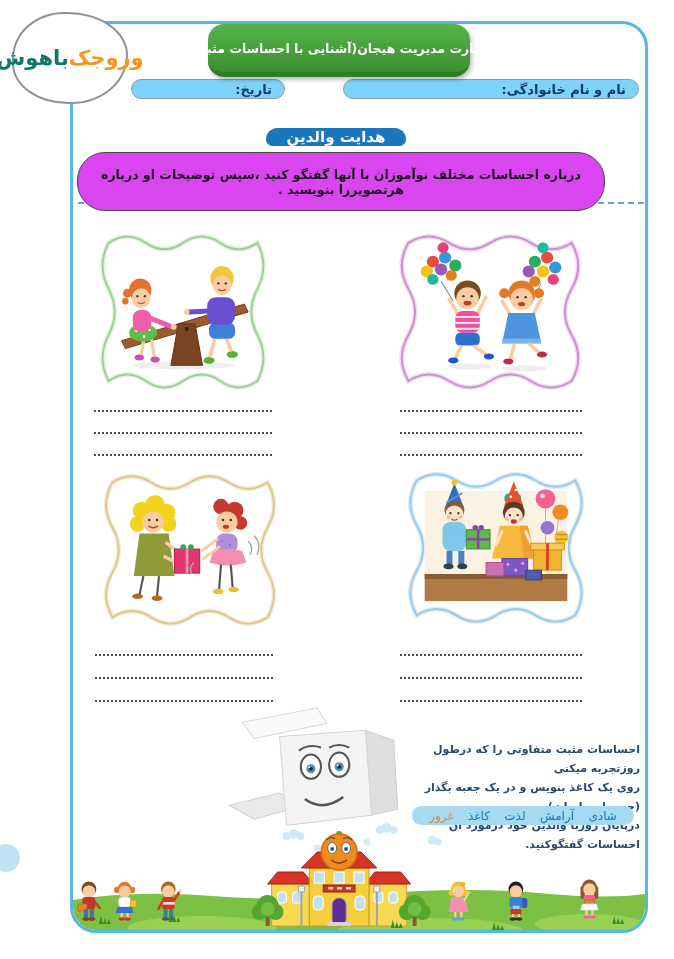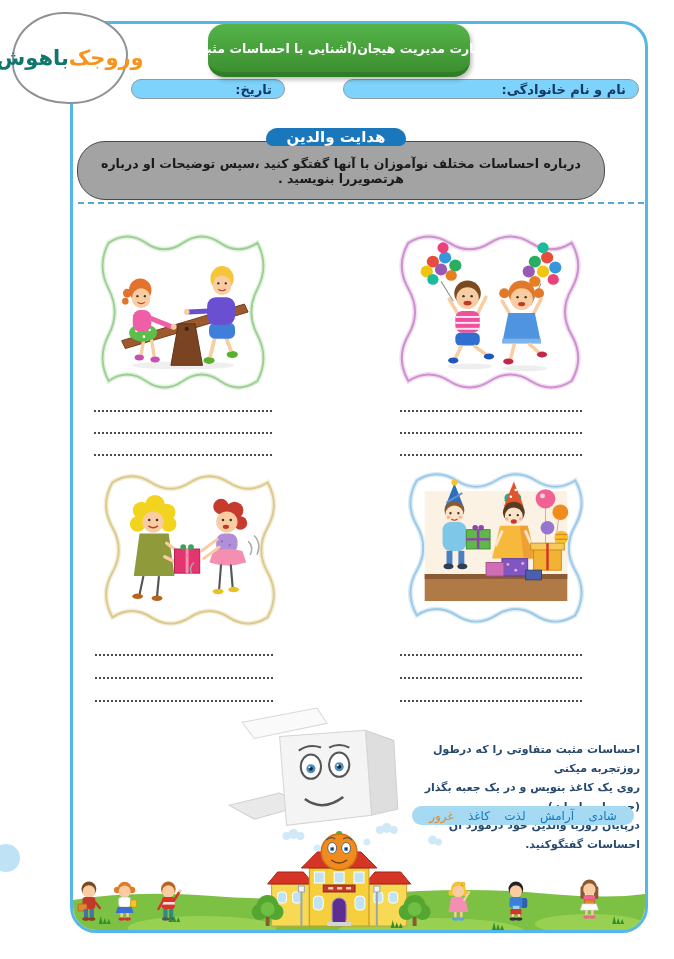--- a/index.html
+++ b/index.html
@@ -28,21 +28,21 @@
   .pill-field{height:20px;background:#7dd3fc;border:1.6px solid #8e9aa6;border-radius:15px;
               display:flex;align-items:center;direction:rtl;padding:0 12px;box-sizing:border-box;}
   .pill-field span{color:#173a63;font-weight:bold;font-size:13px;}
   .name-field{left:343px;top:79px;width:296px;}
   .date-field{left:131px;top:79px;width:154px;}
 
   
   .badge{left:266px;top:112px;width:140px;height:18px;background:#1b77bc;
          border-radius:14px 14px 8px 8px;display:flex;align-items:center;justify-content:center;z-index:4;margin-top:16px;}
   .badge span{color:#fff;font-weight:bold;font-size:15px;direction:rtl;}
-  .instruction{left:77px;top:141px;width:526px;height:57px;background:#a3a3a3;border:1.7px solid #4a4a4a;
+  .instruction{left:77px;top:152px;width:526px;height:57px;background:#d946ef;border:1.7px solid #4a4a4a;
                border-radius:28px;display:flex;align-items:center;justify-content:flex-start;z-index:3;}
   .instruction span{color:#1a1a1a;font-weight:bold;font-size:12.5px;direction:rtl;text-align:center;padding:0 18px;}
 
   .dashline{left:78px;top:202px;width:566px;height:0;border-top:2px dashed #56a8dc;}
 
   
   .card{background:#fff;}
   .card svg{display:block;width:100%;height:100%;}
   .card1{left:90px;top:228px;width:186px;height:168px;}
   .card2{left:388px;top:228px;width:204px;height:168px;}

